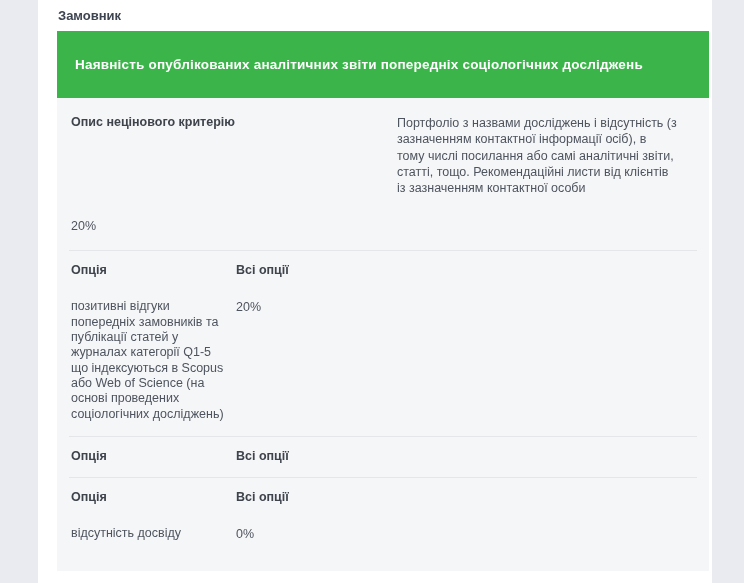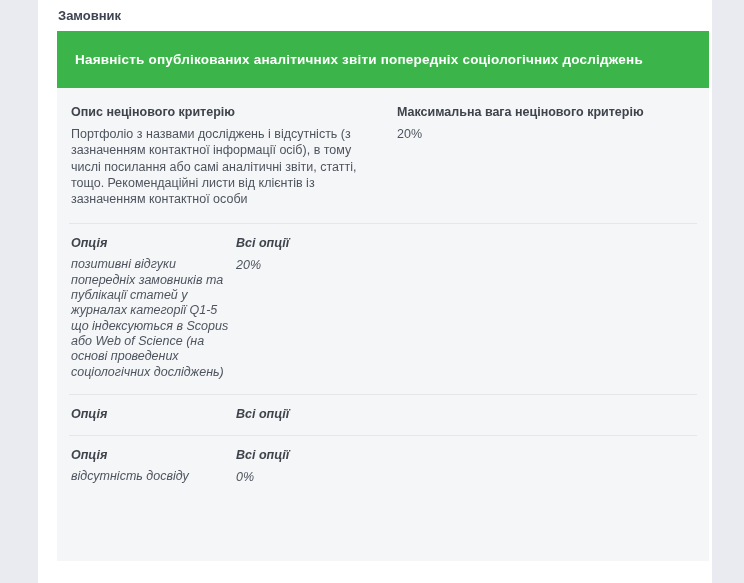--- a/index.html
+++ b/index.html
@@ -19,21 +19,21 @@
   }
   .page-label {
     font-size:13px;
     font-weight:bold;
     color:#3e4450;
     margin-bottom:8px;
     padding-left:1px;
   }
   .banner {
     background:#3bb54a;
-    height:57px;
+    height:67px;
     display:flex;
     align-items:center;
     padding-left:18px;
     padding-right:10px;
   }
   .banner-title {
     color:#ffffff;
     font-size:13.5px;
     font-weight:bold;
     letter-spacing:.2px;
@@ -44,24 +44,24 @@
     min-height:473px;
   }
   .section {
     padding:12px 2px 14px;
     border-bottom:1px solid #e4e6e9;
   }
   .section.first { padding-top:17px; padding-bottom:16px; }
   .section.last { border-bottom:none; }
   .grid {
     display:grid;
-    row-gap:7px;
+    row-gap:22px;
   }
   .grid-wide   { grid-template-columns:326px 1fr; }
-  .grid-narrow { grid-template-columns:165px 1fr;font-style:italic; }
+  .grid-narrow { grid-template-columns:165px 1fr; }
   .col-header {
     font-size:12.5px;
     font-weight:bold;
     color:#3e434c;
   }
   .cell-text {
     font-size:12.5px;
     color:#4e545e;
   }
   .desc-text   { line-height:16.3px; padding-right:18px; }
@@ -77,21 +77,20 @@
 
   <div class="banner">
     <div class="banner-title">Наявність опублікованих аналітичних звіти попередніх соціологічних досліджень</div>
   </div>
 
   <div class="content">
 
     <div class="section first">
       <div class="grid grid-wide">
         <div class="col-header">Опис нецінового критерію</div>
-        <div class="col-header">Максимальна вага нецінового критерію</div>
         <div class="cell-text desc-text">Портфоліо з назвами досліджень і відсутність (з зазначенням контактної інформації осіб), в тому числі посилання або самі аналітичні звіти, статті, тощо. Рекомендаційні листи від клієнтів із зазначенням контактної особи</div>
         <div class="cell-text value-text">20%</div>
       </div>
     </div>
 
     <div class="section">
       <div class="grid grid-narrow">
         <div class="col-header">Опція</div>
         <div class="col-header">Всі опції</div>
         <div class="cell-text option-text">позитивні відгуки попередніх замовників та публікації статей у журналах категорії Q1-5 що індексуються в Scopus або Web of Science (на основі проведених соціологічних досліджень)</div>

